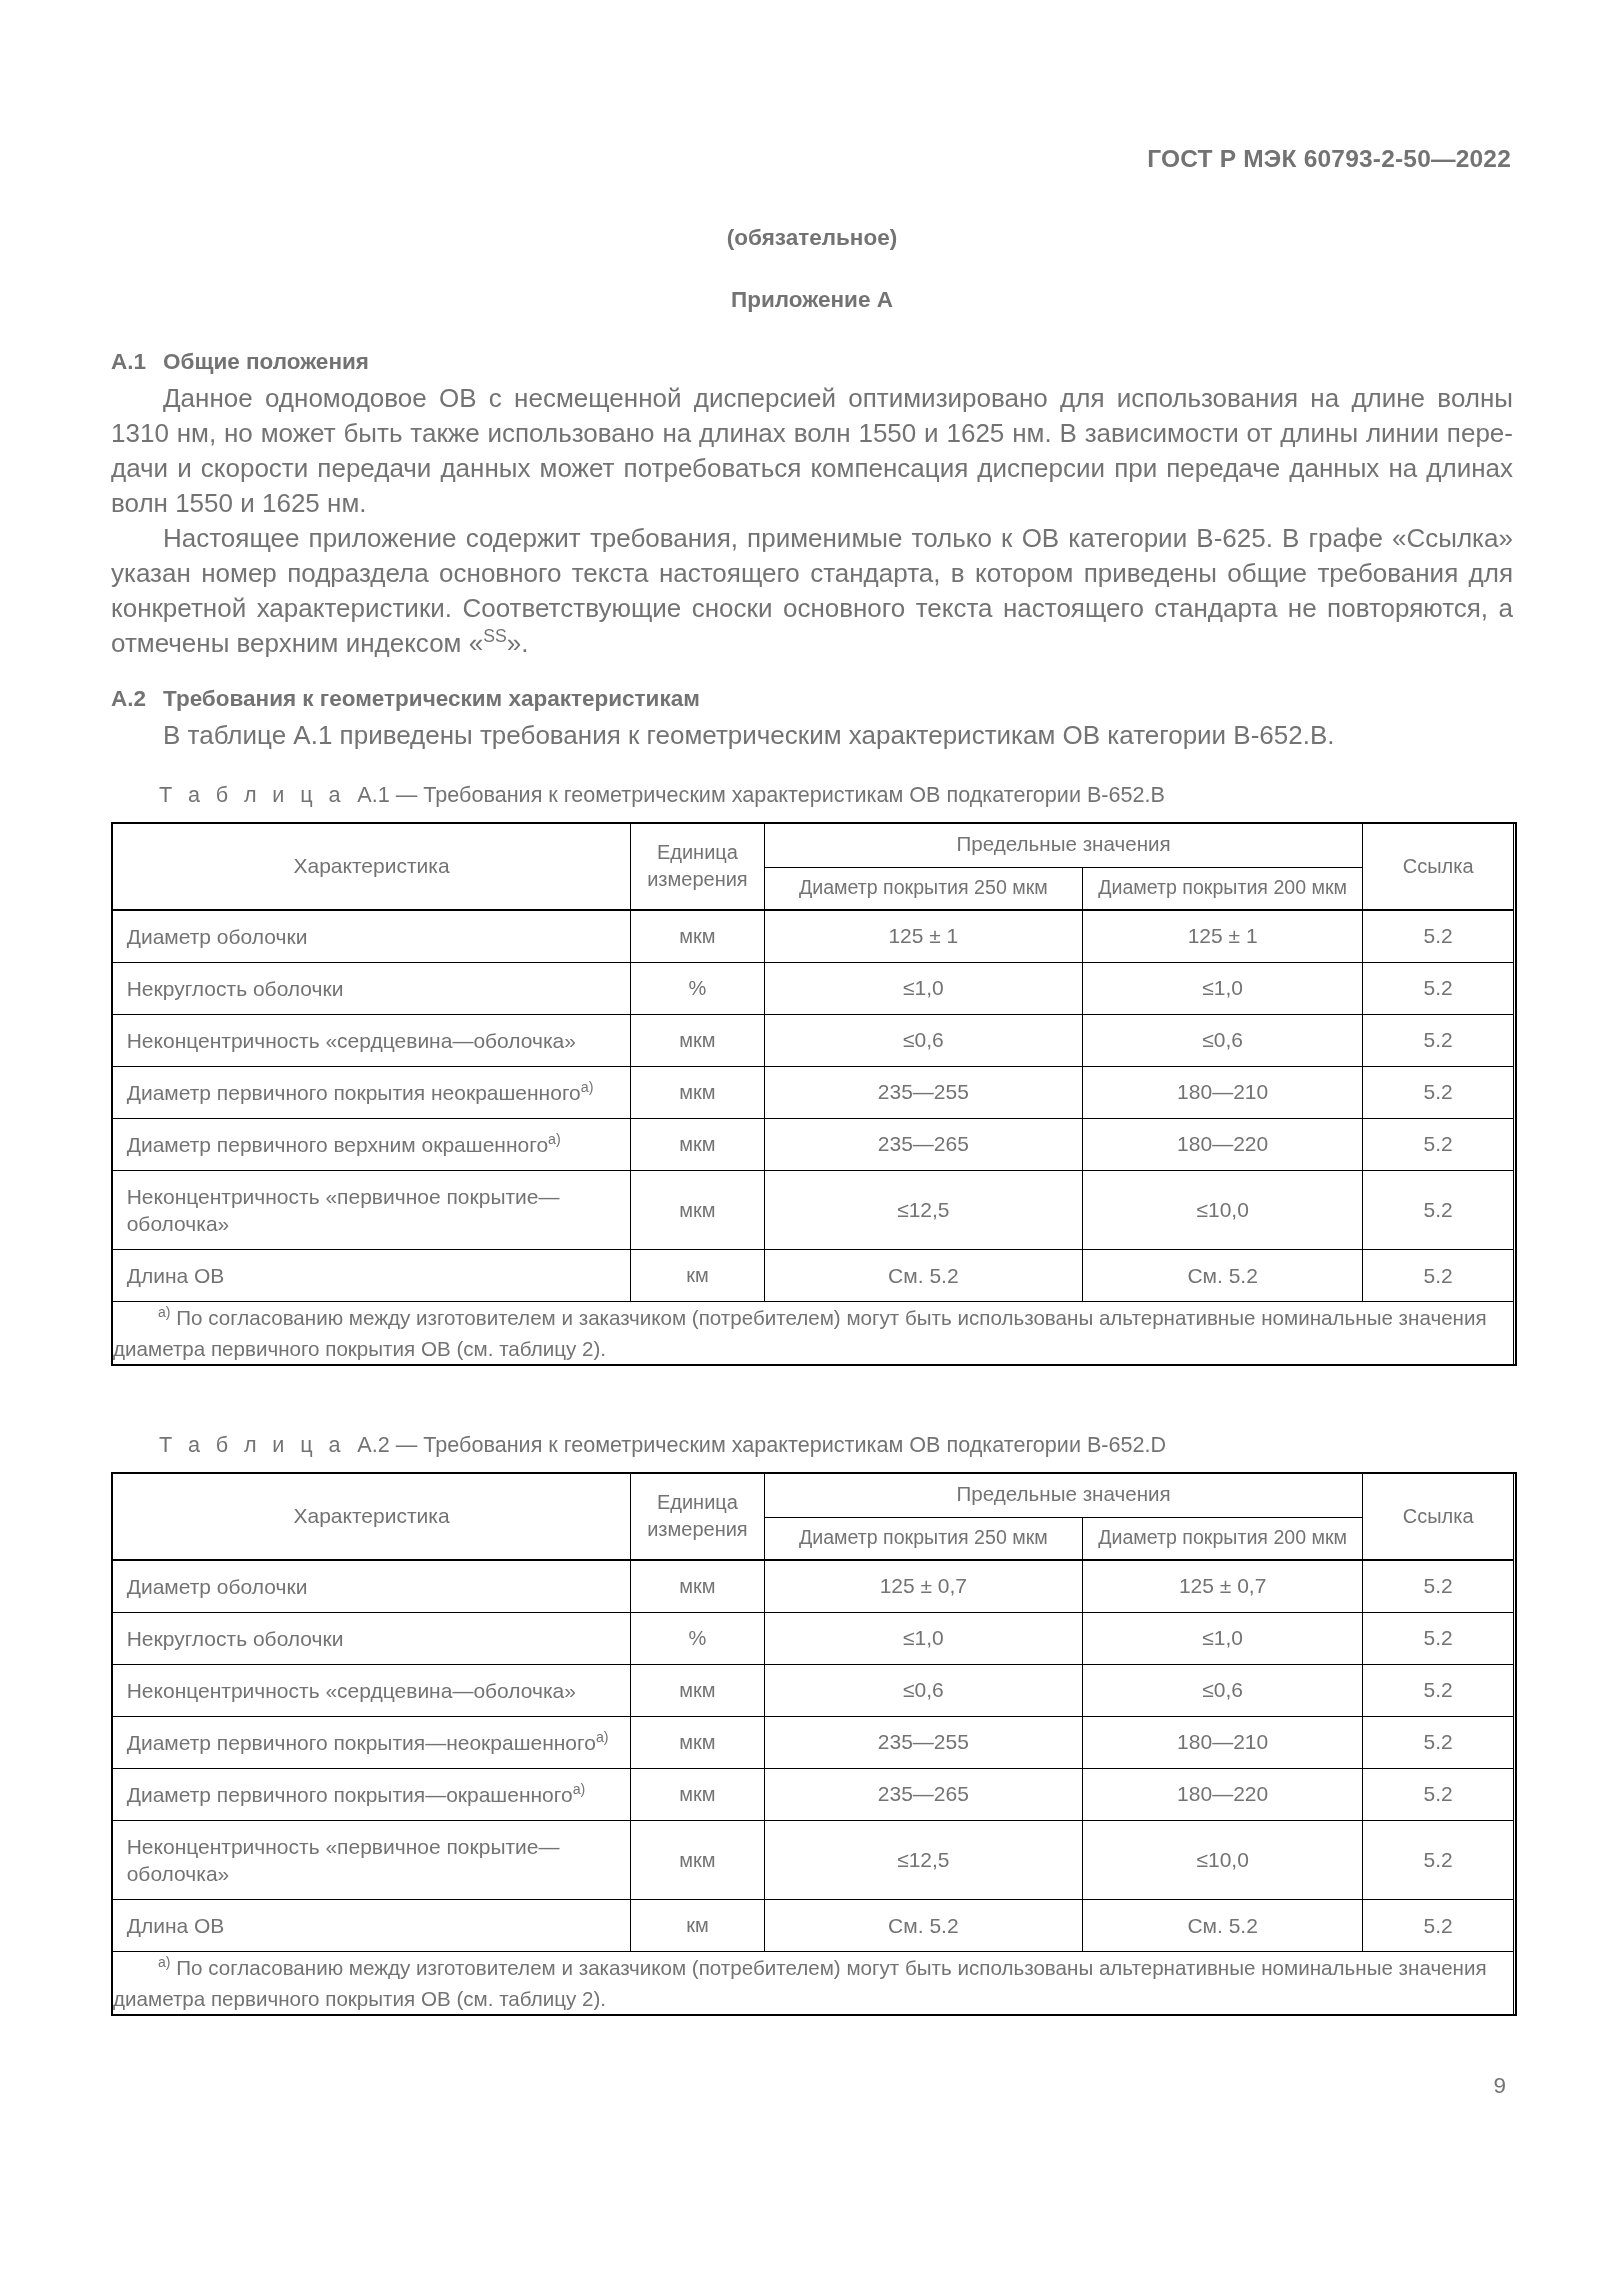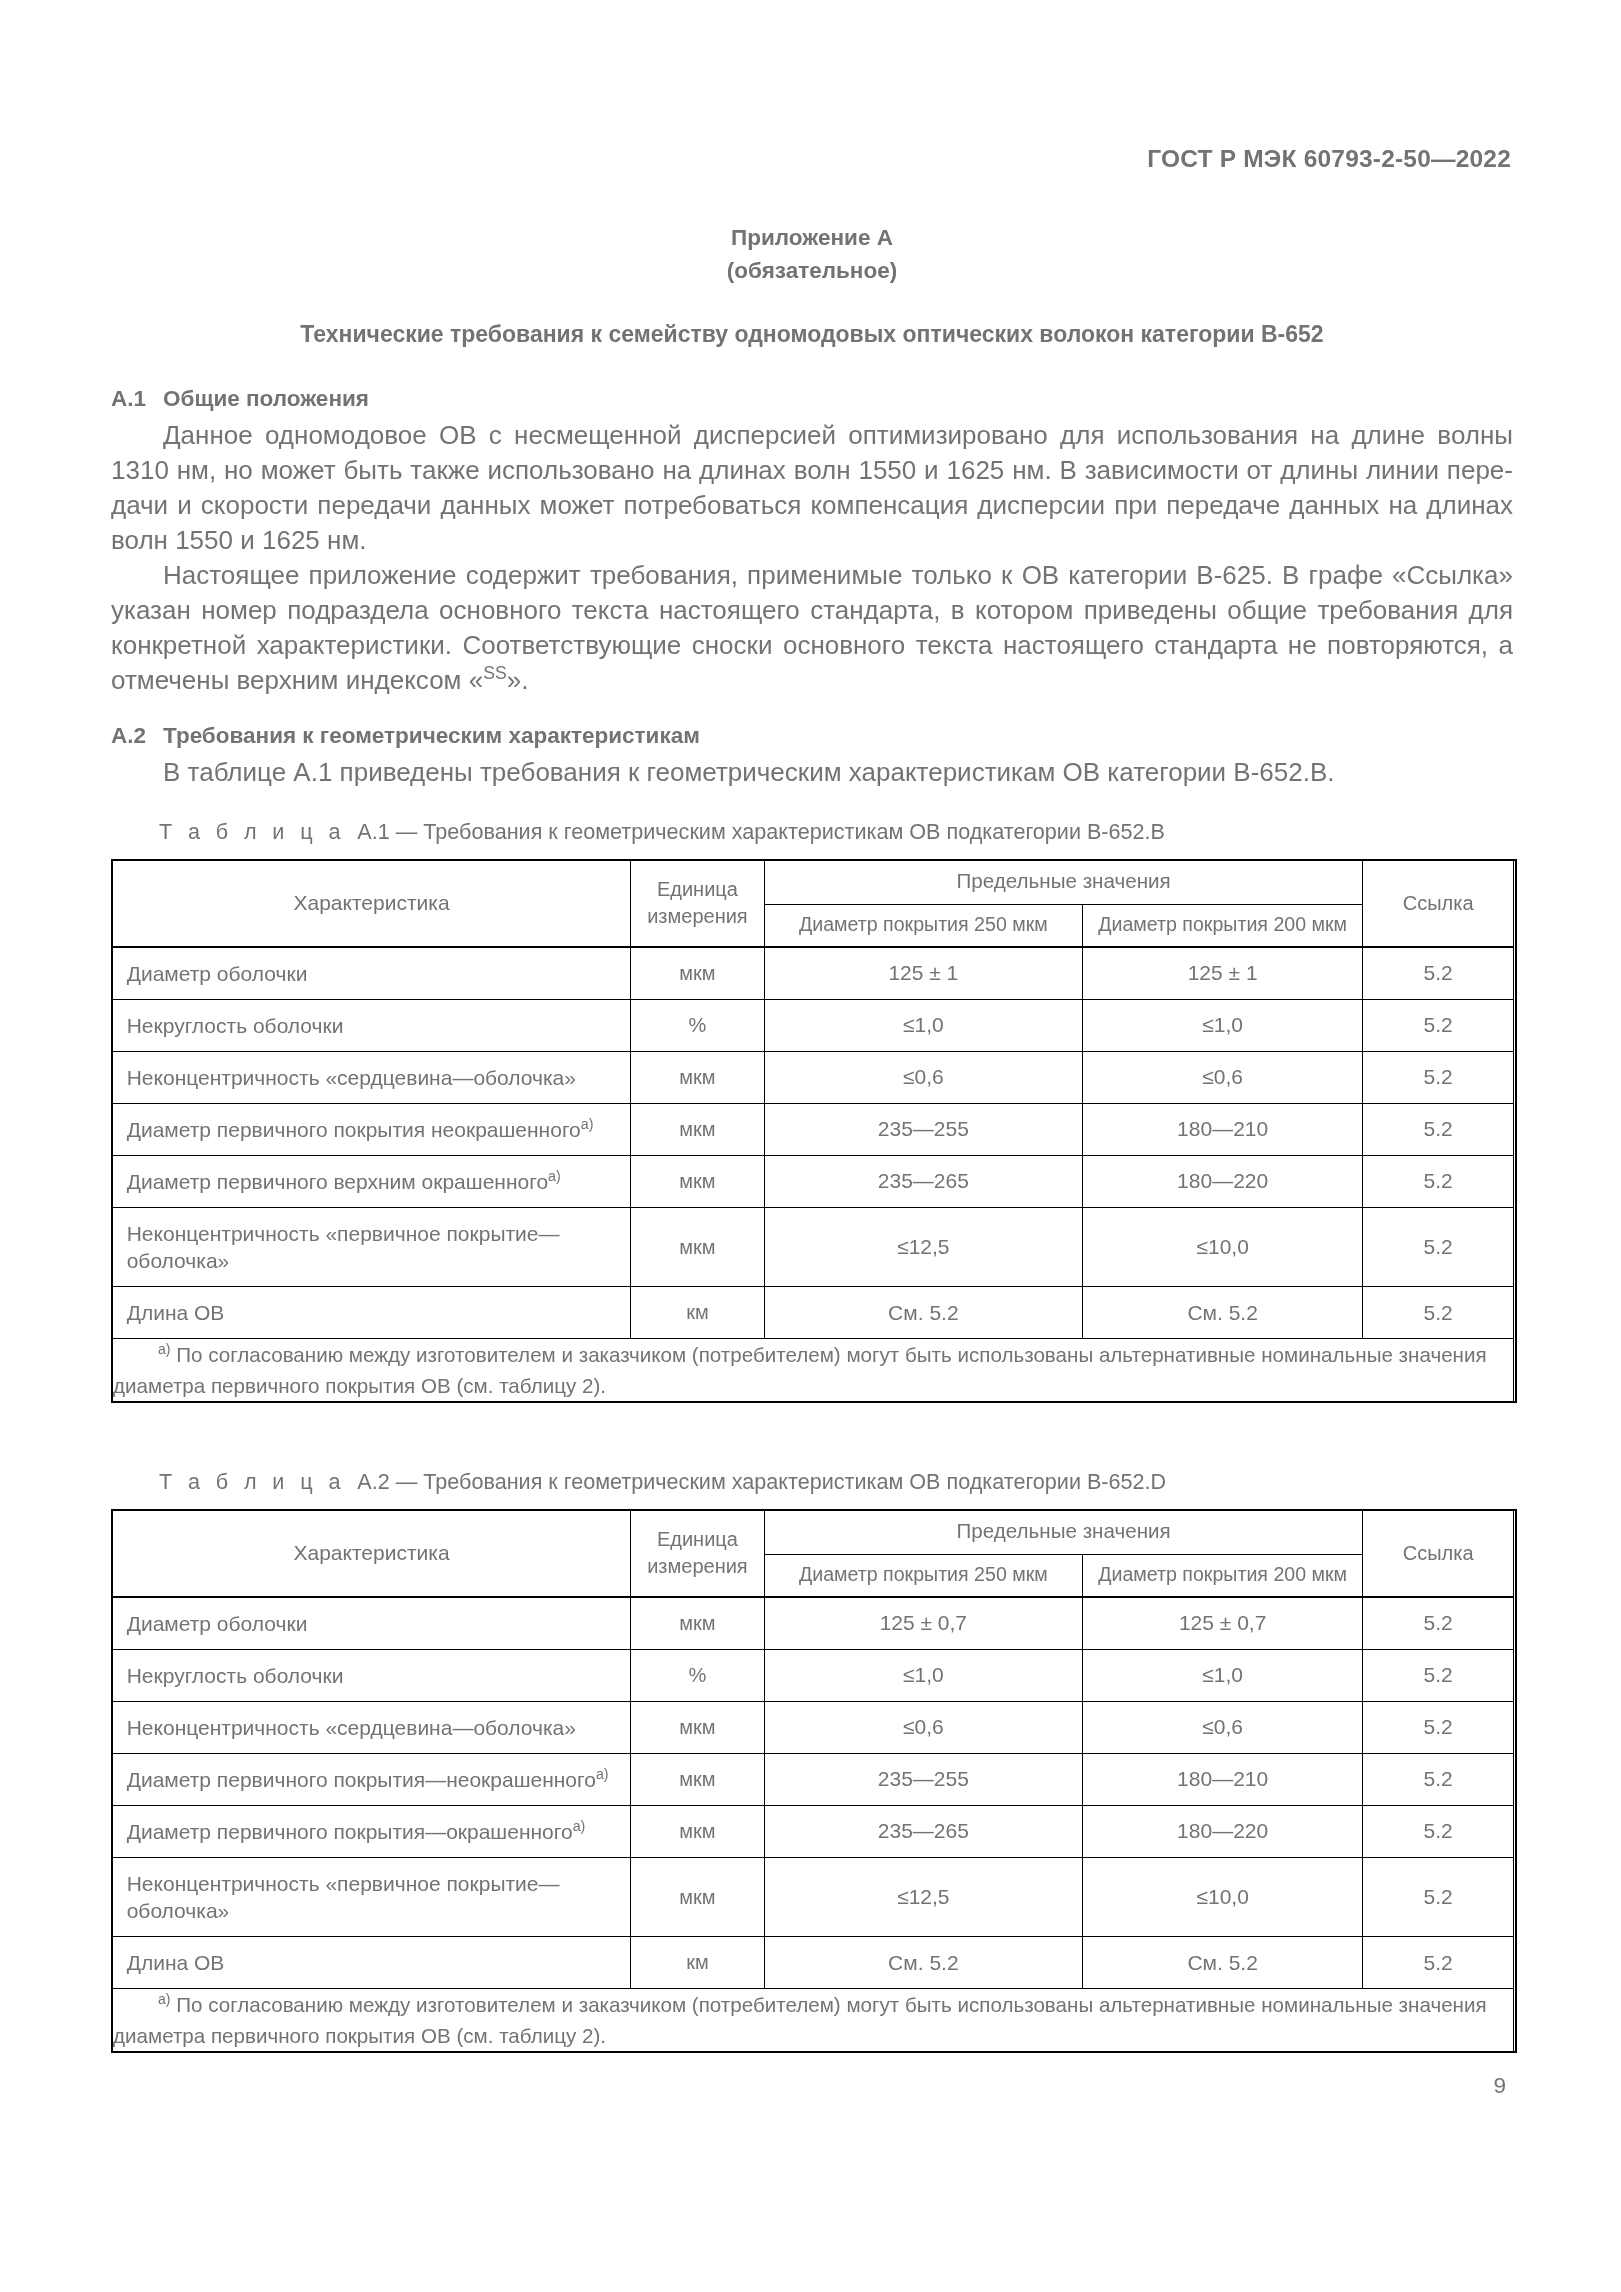--- a/index.html
+++ b/index.html
@@ -179,25 +179,24 @@
 </style>
 </head>
 <body>
 
 <div class="page">
 
   <div class="doc-header">ГОСТ Р МЭК 60793-2-50—2022</div>
 
   <div class="content">
 
+    <div class="annex-line second">(обязательное)</div>
     <div class="annex-line">Приложение А</div>
-    <div class="annex-line second">(обязательное)</div>
 
     <div class="annex-title">
-      <div>Технические требования к семейству одномодовых оптических волокон категории В-652</div>
     </div>
 
     <div class="section-head">
       <span class="num">А.1</span><span>Общие положения</span>
     </div>
 
     <p class="body">Данное одномодовое ОВ с несмещенной дисперсией оптимизировано для использования на длине волны 1310 нм, но может быть также использовано на длинах волн 1550 и 1625 нм. В зависимости от длины линии пере­дачи и скорости передачи данных может потребоваться компенсация дисперсии при передаче данных на длинах волн 1550 и 1625 нм.</p>
 
     <p class="body"><span>Настоящее приложение содержит требования, применимые только к ОВ категории В-625. В графе «Ссылка» указан номер подраздела основного текста настоящего стандарта, в котором приведены общие требования для конкретной характеристики. Соответствующие сноски основного текста настоящего стандарта не повторяются, а отмечены верхним индексом «</span><span class="sup">SS</span><span>».</span></p>
 

